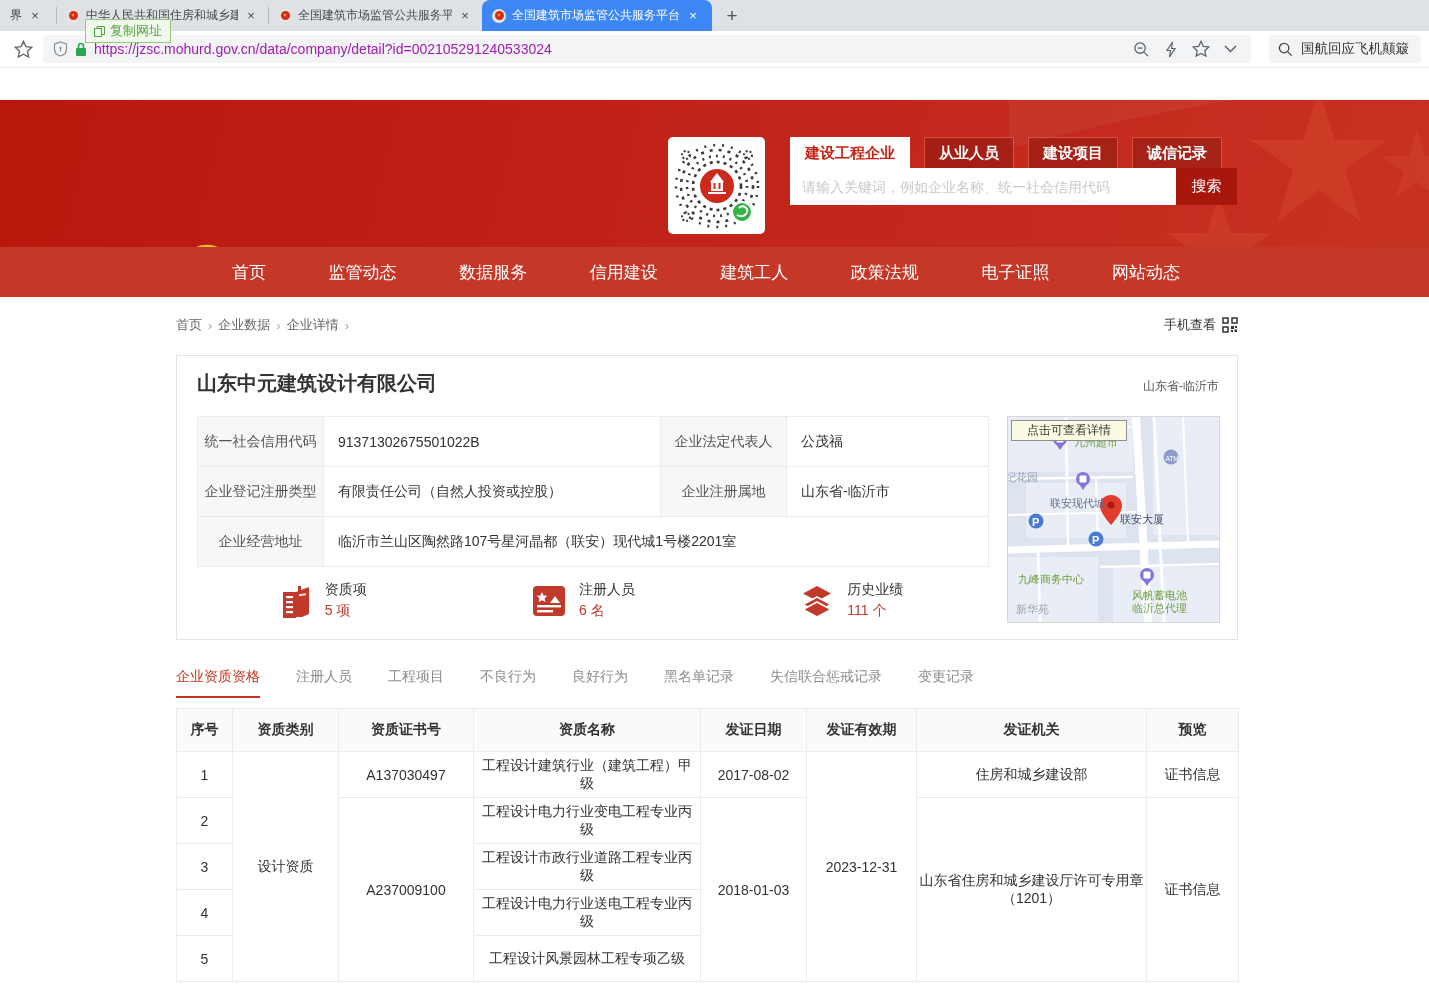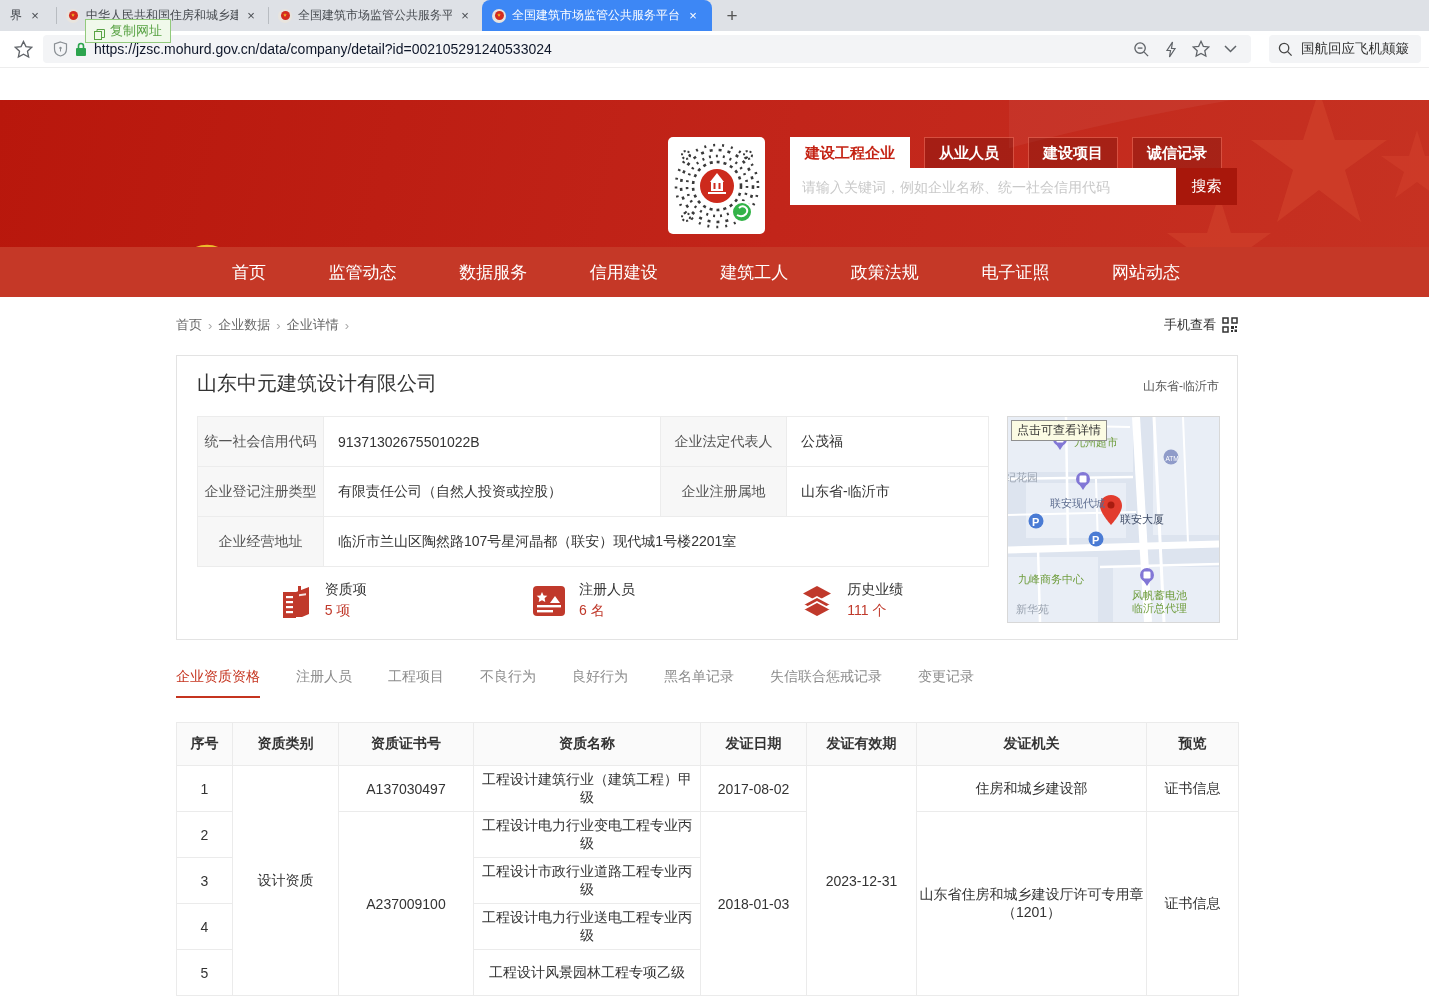--- a/index.html
+++ b/index.html
@@ -19,28 +19,28 @@
   .favicon { width:14px; height:14px; border-radius:50%; background:#e8e4de; position:relative; flex:none;
     display:flex; align-items:center; justify-content:center; }
   .favicon i { width:9px; height:9px; border-radius:50%; background:#d42b1e; position:relative; }
   .favicon i::after { content:''; position:absolute; left:2.5px; top:2px; width:4px; height:4px;
     background:#f3c623; clip-path:polygon(50% 0,61% 35%,98% 35%,68% 57%,79% 91%,50% 70%,21% 91%,32% 57%,2% 35%,39% 35%); }
   .tab-close { width:14px; height:14px; line-height:13px; text-align:center; border-radius:50%;
     color:inherit; font-size:13px; flex:none; cursor:pointer; }
   .tab-close::after { content:'×'; }
   .newtab { width:28px; height:26px; margin:0 0 2px 6px; font-size:19px; color:#555; text-align:center; line-height:25px; }
 
-  .copy-tooltip { position:absolute; left:85px; top:19px; z-index:30; display:flex; align-items:flex-end; gap:5px;
+  .copy-tooltip { position:absolute; left:85px; top:19px; z-index:30; display:flex; align-items:center; gap:5px;
     background:#f0f9eb; border:1px solid #92ca7c; color:#58a344; font-size:13px; padding:2px 8px; }
 
   .toolbar { height:37px; background:#fff; display:flex; align-items:center; padding:0 8px; border-bottom:1px solid #ededed; }
   .tb-star { margin:0 10px 0 6px; flex:none; }
   .urlfield { flex:1; height:28px; background:#f3f4f6; border-radius:4px; display:flex; align-items:center;
     padding:0 10px; gap:7px; min-width:0; }
-  .url-text { font-size:14px; color:#0f172a; white-space:nowrap; overflow:hidden; flex:1; }
+  .url-text { font-size:14px; color:#a21caf; white-space:nowrap; overflow:hidden; flex:1; }
   .tb-icons { display:flex; align-items:center; gap:14px; padding-right:4px; }
   .quicksearch { width:152px; height:28px; margin-left:18px; background:#f3f4f6; border-radius:4px;
     display:flex; align-items:center; gap:8px; padding:0 9px; flex:none; }
   .quicksearch span { font-size:13.5px; color:#333; white-space:nowrap; }
   .chrome-gap { height:32px; background:#fff; }
   svg.micon { display:block; }
 
   
   .banner { position:relative; height:147px; background:linear-gradient(103deg,#b8170c 0%,#c2251a 55%,#c63222 100%); overflow:hidden; }
   .banner-deco { position:absolute; right:0; top:0; height:100%; }
@@ -69,44 +69,44 @@
   
   .content { width:1062px; margin-left:176px; }
   .crumb-row { margin-top:18px; height:20px; display:flex; align-items:center; justify-content:space-between; }
   .crumbs { display:flex; align-items:center; font-size:13px; color:#666; gap:6px; }
   .crumb { cursor:pointer; }
   .crumb-sep::after { content:'›'; color:#aaa; }
   .mobile-view { display:flex; align-items:center; gap:6px; font-size:13px; color:#333; cursor:pointer; }
 
   .card { position:relative; margin-top:20px; height:285px; border:1px solid #e3e3e3; }
   .c-title-row { display:flex; justify-content:space-between; align-items:flex-start; padding:14px 18px 0 20px; }
-  .c-name { font-size:20px; font-weight:400; color:#333; }
+  .c-name { font-size:20px; font-weight:700; color:#333; }
   .c-region { font-size:12px; color:#555; margin-top:8px; }
 
   table.info { border-collapse:collapse; margin:19px 0 0 20px; table-layout:fixed;border-radius:7px; }
   table.info td { border:1px solid #ececec; font-size:14px; height:50px; padding:4px 14px; }
   table.info td.lbl { background:#f7f7f7; color:#555; text-align:center; width:126px; padding:4px 6px; }
   table.info td.val { color:#333; }
   td.w-v1 { width:337px; } td.w-l2 { width:124px; } td.w-v2 { width:202px; }
 
   .stats { display:flex; width:789px; margin:14px 0 0 20px; justify-content:space-around; }
   .stat { display:flex; align-items:center; gap:13px; }
   .stat-txt { display:flex; flex-direction:column; gap:3px; font-size:14px; }
   .stat-lbl { color:#333; }
   .stat-val { color:#c0392b; }
 
   .map { position:absolute; right:17px; top:60px; width:213px; height:207px; border:1px solid #d8d8d8; cursor:pointer; }
   .map-tip { position:absolute; left:3px; top:3px; z-index:5; background:#fbfbe3; border:1px solid #8f8f8f;
-    font-size:12px; color:#333; padding:1px 5px; }
+    font-size:12px; color:#333; padding:1px 15px; }
 
   .dtabs { display:flex; margin-top:28px; height:27px; align-items:flex-start; }
   .dtab { font-size:14px; color:#8c8c8c; margin-right:36px; padding-bottom:10px; cursor:pointer; white-space:nowrap; }
   .dtab.on { color:#c5341f; border-bottom:2px solid #c5341f; }
 
-  table.qual { border-collapse:collapse; margin-top:27px; width:1062px; table-layout:fixed; }
+  table.qual { border-collapse:collapse; margin-top:13px; width:1062px; table-layout:fixed; }
   table.qual th { background:#fafafa; font-size:14px; color:#333; font-weight:700; height:43px; border:1px solid #ebebeb; }
   table.qual td { font-size:14px; color:#333; text-align:center; border:1px solid #ebebeb; height:46px; padding:4px 2px; }
   td.link, .link { color:#dd5044; cursor:pointer; }
 </style>
 </head>
 <body>
 
 <div class="tabbar">
   <div class="tab t1">
     <span class="tab-title">界</span>

